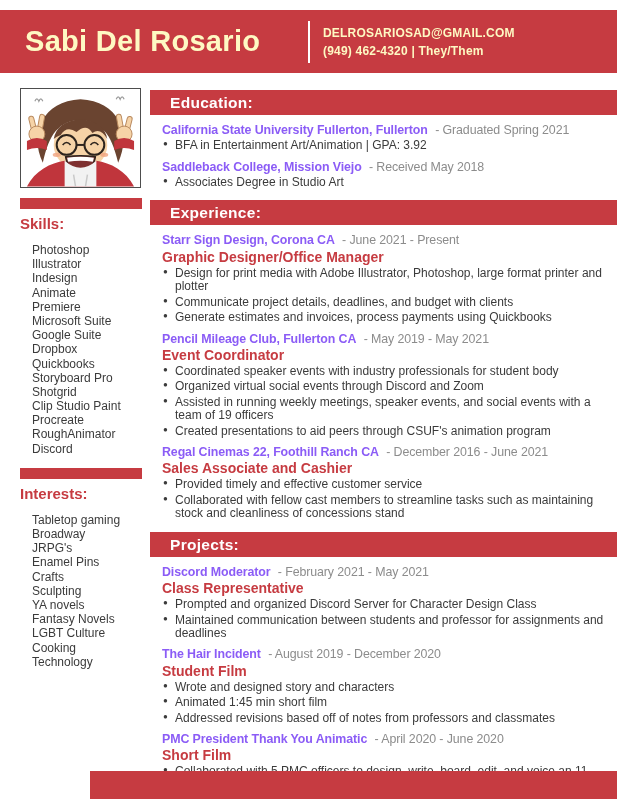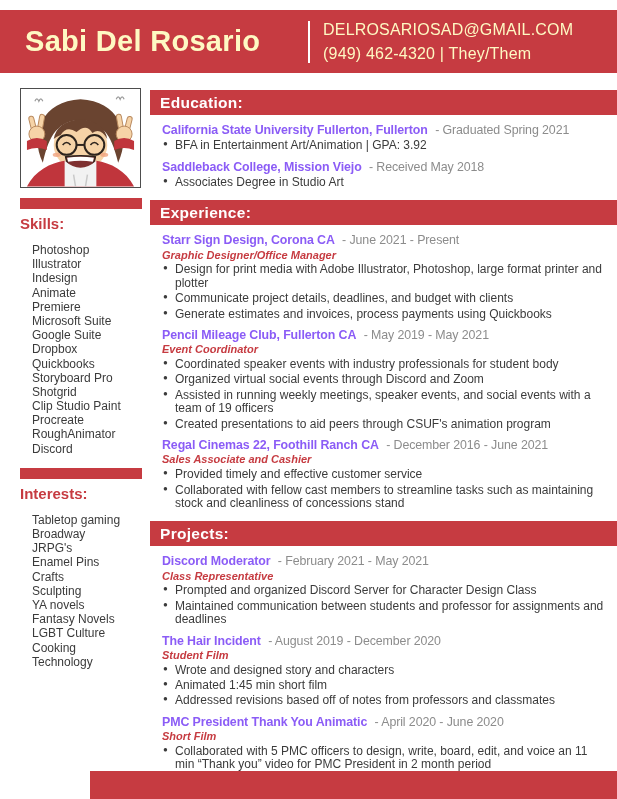--- a/index.html
+++ b/index.html
@@ -23,21 +23,21 @@
     background:var(--accent);
     display:flex;align-items:center;
     padding-left:25px;color:#fef9c3;
   }
   .topbar h1{
     margin:0;width:283px;
     font-size:29px;font-weight:700;letter-spacing:.3px;
     white-space:nowrap;
   }
   .vline{width:2px;height:42px;background:#ffffff;margin-right:13px;flex:none;}
-  .contact{font-size:16px;font-weight:400;line-height:1.5;letter-spacing:.2px;}
+  .contact{font-size:12px;font-weight:700;line-height:1.5;letter-spacing:.2px;}
 
   
   .sidebar{position:absolute;left:20px;top:88px;width:122px;}
   .avatar-frame{
     width:121px;height:100px;border:1.5px solid #4d4d4d;background:#ffffff;
     overflow:hidden;
   }
   .avatar-frame svg{display:block;width:100%;height:100%;}
   .side-rule{height:11px;background:var(--accent);margin-top:10px;}
   .side-rule.second{margin-top:12px;}
@@ -50,30 +50,30 @@
     font-size:12px;line-height:1.1;color:var(--text);
   }
   .side-list li{margin:0 0 1px 0;}
 
   
   .main{position:absolute;left:150px;top:90px;right:0;}
   .section-bar{
     background:var(--accent);color:#ffffff;
     height:25px;line-height:25px;
     font-size:15.5px;font-weight:700;letter-spacing:.3px;
-    padding-left:10px;
+    padding-left:20px;
   }
   .entries{padding:6px 12px 4px 12px;}
   .entry{margin-bottom:7px;}
   .entry-head{font-size:12.4px;line-height:1.15;letter-spacing:-.1px;margin-top:2px;}
   .ename{font-weight:700;color:#8b5cf6;}
   .edate{color:var(--muted);margin-left:4px;}
   .role{
-    color:var(--accent);font-style:italic;font-weight:700;
-    font-size:11px;line-height:1.15;margin:1px 0 1px 0;
+    color:var(--accent);font-weight:700;
+    font-size:14px;line-height:1.15;margin:1px 0 1px 0;
   }
   .bullets{list-style:none;margin:2px 0 0 0;padding:0;}
   .bullets li{
     position:relative;padding-left:13px;
     font-size:12px;line-height:1.12;color:var(--text);
     margin:0 0 2px 0;
   }
   .bullets li::before{
     content:"●";
     position:absolute;left:1px;top:1px;

